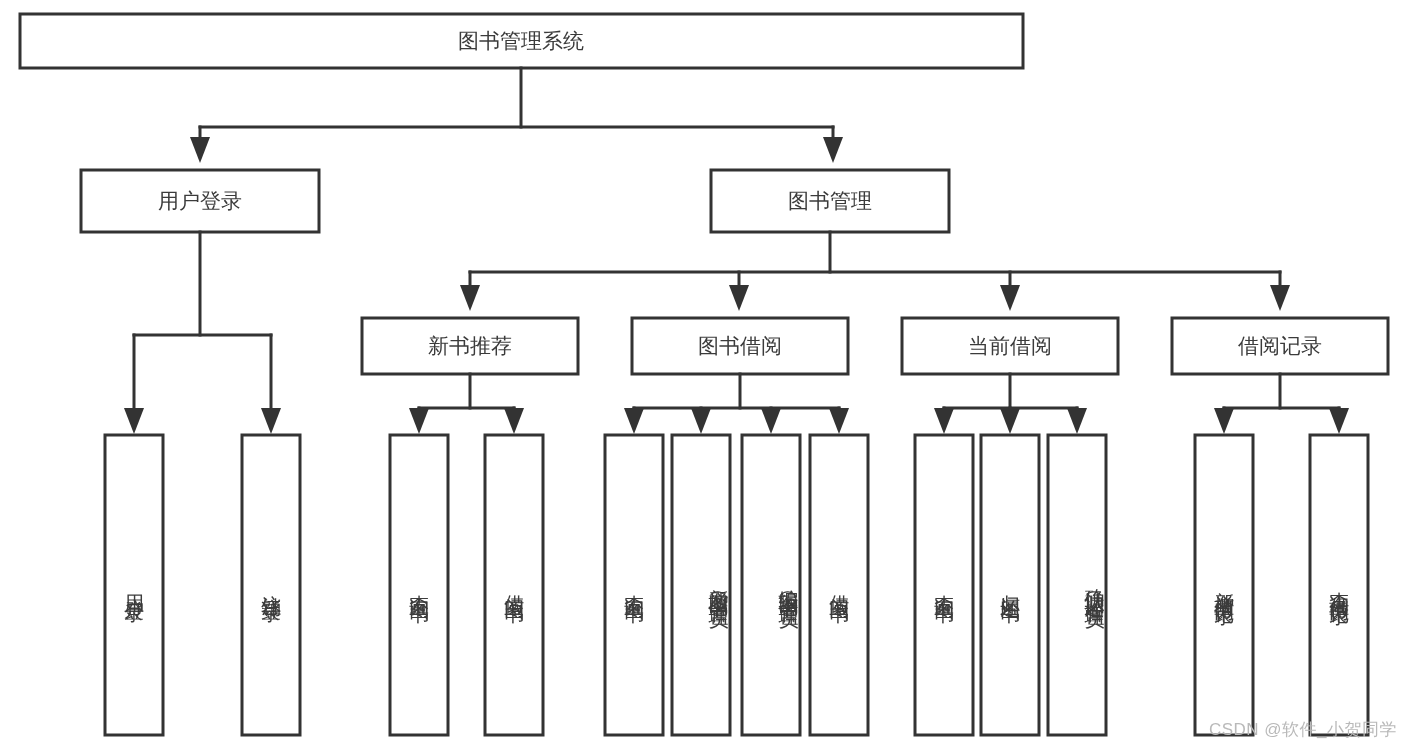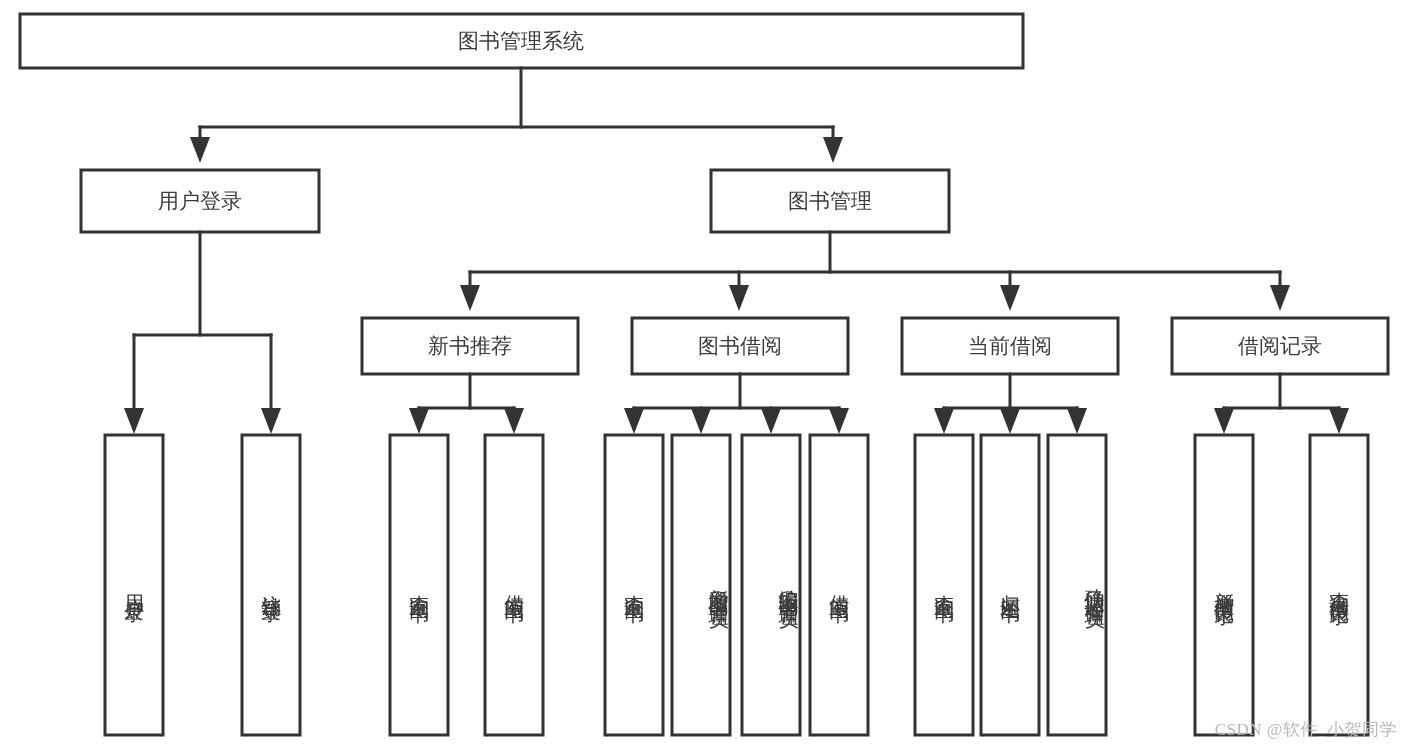--- a/index.html
+++ b/index.html
@@ -57,21 +57,21 @@
     justify-content: center;
     text-align: center;
     box-sizing: border-box;
     white-space: nowrap;
     pointer-events: none;
   }
   .watermark {
     position: absolute;
     right: 8px;
     bottom: 6px;
-    font-family: Liberation Serif, serif;
+    font-family: Liberation Sans, sans-serif;
     font-size: 17px;
     color: #b9b9b9;
     letter-spacing: 0.5px;
     white-space: nowrap;
   }
 </style>
 </head>
 <body>
 
 <svg id="diagram" viewBox="0 0 1405 747">

